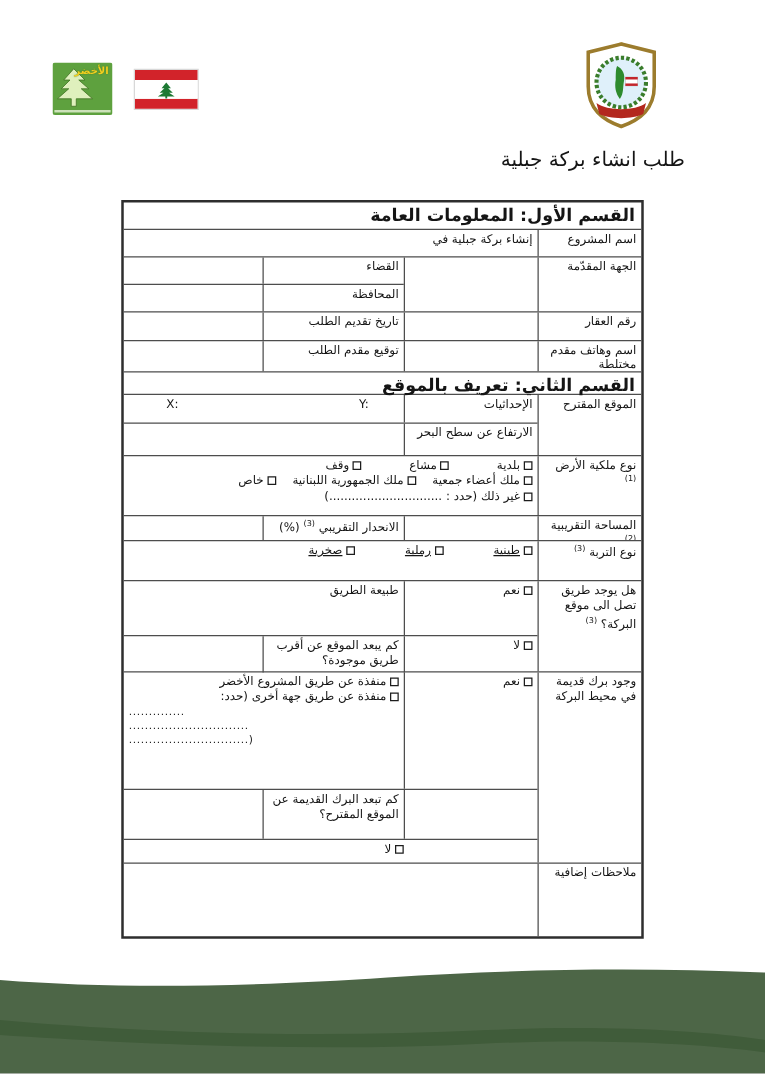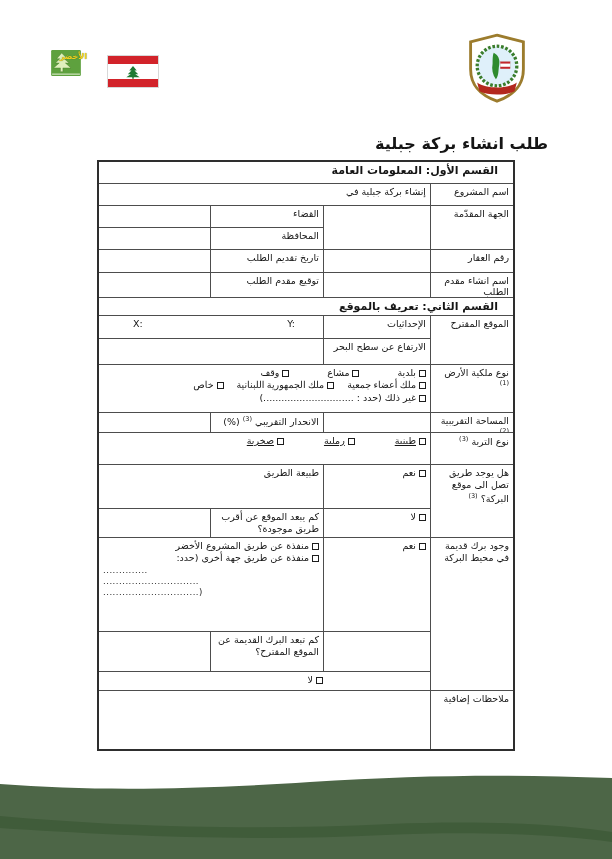--- a/index.html
+++ b/index.html
@@ -5,65 +5,65 @@
   * { margin:0; padding:0; box-sizing:border-box; }
   html,body { background:#888; }
   .page {
     position:relative; width:612px; height:859px; margin:0 auto;
     background:#ffffff; overflow:hidden;
     font-family:"DejaVu Sans", sans-serif; color:#151515;
     direction:rtl;
   }
   
   .emblem { position:absolute; left:464px; top:33px; width:66px; height:70px; }
-  .greenlogo { position:absolute; left:42px; top:50px; width:48px; height:26px; }
+  .greenlogo { position:absolute; left:42px; top:50px; width:48px; height:42px; }
   .greenlogo svg { width:100%; height:100%; }
   .greenlogo .gl-text {
     position:absolute; top:2px; right:3px; font-size:8px; font-weight:bold;
     color:#f2cf1f; text-shadow:0 0 1px #3c6e1f;
   }
   .flag { position:absolute; left:107px; top:55px; width:52px; height:33px;
     border:1px solid #d8d8d8; display:flex; flex-direction:column; }
   .flag .r { height:26%; background:#d2232a; }
   .flag .w { flex:1; background:#ffffff; position:relative; }
   .flag .w svg { position:absolute; left:50%; top:50%; width:15px; height:15px; transform:translate(-50%,-50%); }
   .title {
-    position:absolute; top:134px; right:64px;
-    font-size:16px; font-weight:bold; letter-spacing:0;
+    position:absolute; top:118px; right:64px;
+    font-size:16px; font-weight:normal; letter-spacing:0;
   }
   
   .tbl {
     position:absolute; top:160px; left:97px; width:418px;
     border:2px solid #2e2e2e; background:#fff;
     font-size:9.5px; line-height:1.3;
   }
   .trow { display:flex; border-top:1px solid #4d4d4d; align-items:stretch; }
   .trow:first-child { border-top:none; }
-  .sech { font-weight:bold; font-size:11px; padding:2px 15px; display:block; }
+  .sech { font-weight:bold; font-size:14px; padding:2px 5px; display:block; }
   .c { padding:2px 4px; border-left:1px solid #4d4d4d; overflow:hidden; }
   .c:last-child { border-left:none; }
   .colA { width:83px; flex:0 0 83px; }
   .colB { width:107px; flex:0 0 107px; }
   .colC { width:113px; flex:0 0 113px; }
   .grow { flex:1 1 auto; }
   .subcol { flex:1 1 auto; display:flex; flex-direction:column; padding:0; border-left:none; }
   .srow { display:flex; flex:1 1 auto; align-items:stretch; }
   .srow + .srow { border-top:1px solid #4d4d4d; }
   .lbl { text-align:right; }
   .ctr { text-align:right; }
   sup.fn { font-size:6.5px; vertical-align:super; }
   
   .cb {
     display:inline-block; width:7px; height:7px; border:1px solid #1d1d1d;
     margin-left:3px; vertical-align:-1px; background:#fff;
   }
   .opt { white-space:nowrap;text-align:right; }
   .optline { display:flex; }
   .own1 .opt { margin-left:38px; } .own1 .opt:last-child { margin-left:0; }
-  .own2 .opt { margin-left:13px;font-family:Liberation Serif, serif; } .own2 .opt:last-child { margin-left:0; }
+  .own2 .opt { margin-left:13px; } .own2 .opt:last-child { margin-left:0; }
   .soil1 .opt { margin-left:40px;text-decoration:underline; } .soil1 .opt:last-child { margin-left:0; }
   .stack .opt { display:block; white-space:normal; }
   .dots { display:block; text-align:left; direction:ltr; font-size:8.5px; letter-spacing:0.5px; color:#222; }
   .coordcell { display:flex; justify-content:space-between; padding:2px 28px 2px 34px; direction:ltr; }
   .nola { padding-right:107px; }
   
   .footer { position:absolute; left:0; bottom:0; width:612px; height:85px; }
   .footer svg { display:block; width:100%; height:100%; }
 </style>
 </head>
@@ -132,21 +132,21 @@
     </div>
 
     <div class="trow" style="height:23px">
       <div class="c colA lbl">رقم العقار</div>
       <div class="c colB"></div>
       <div class="c colC lbl">تاريخ تقديم الطلب</div>
       <div class="c grow"></div>
     </div>
 
     <div class="trow" style="height:25px">
-      <div class="c colA lbl" style="line-height:1.2">اسم انشاء مقدم الطلب</div>
+      <div class="c colA lbl" style="line-height:1.2">اسم وهاتف مقدم مختلطة</div>
       <div class="c colB"></div>
       <div class="c colC lbl">توقيع مقدم الطلب</div>
       <div class="c grow"></div>
     </div>
 
     <div class="trow sech" style="height:18px">القسم الثاني: تعريف بالموقع</div>
 
     <div class="trow" style="height:49px">
       <div class="c colA lbl">الموقع المقترح</div>
       <div class="subcol">

